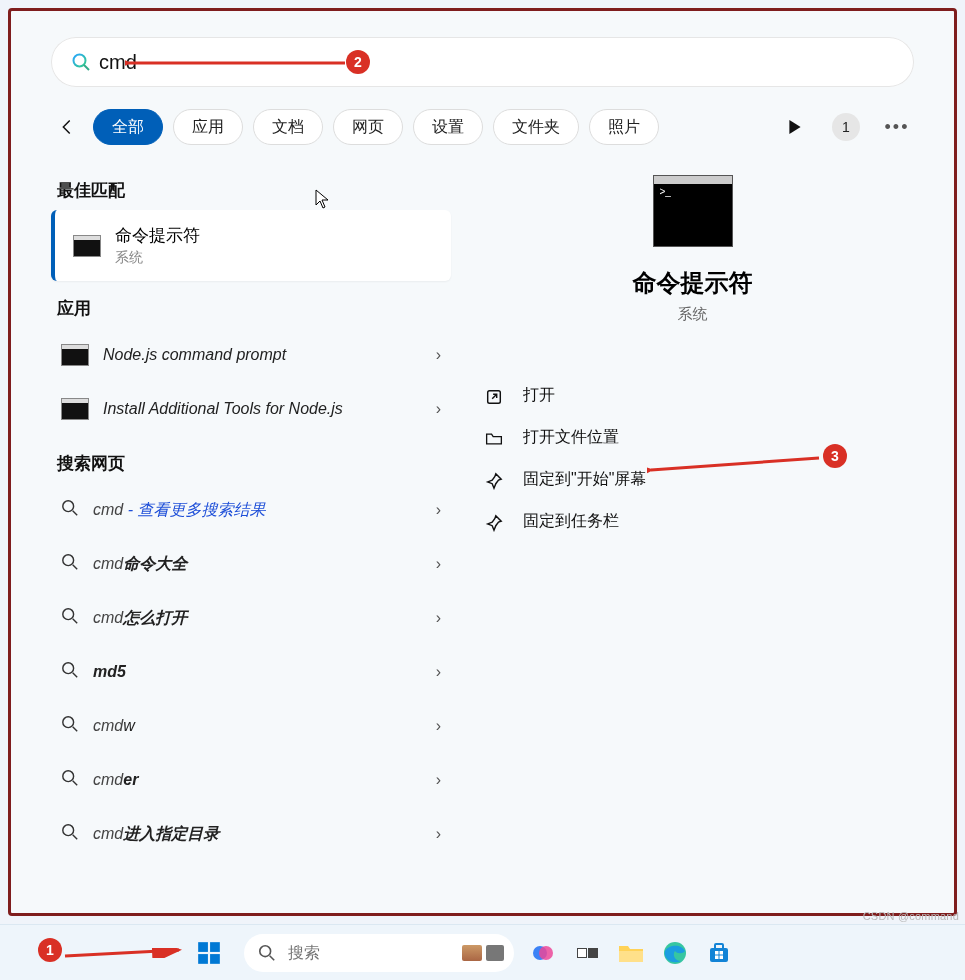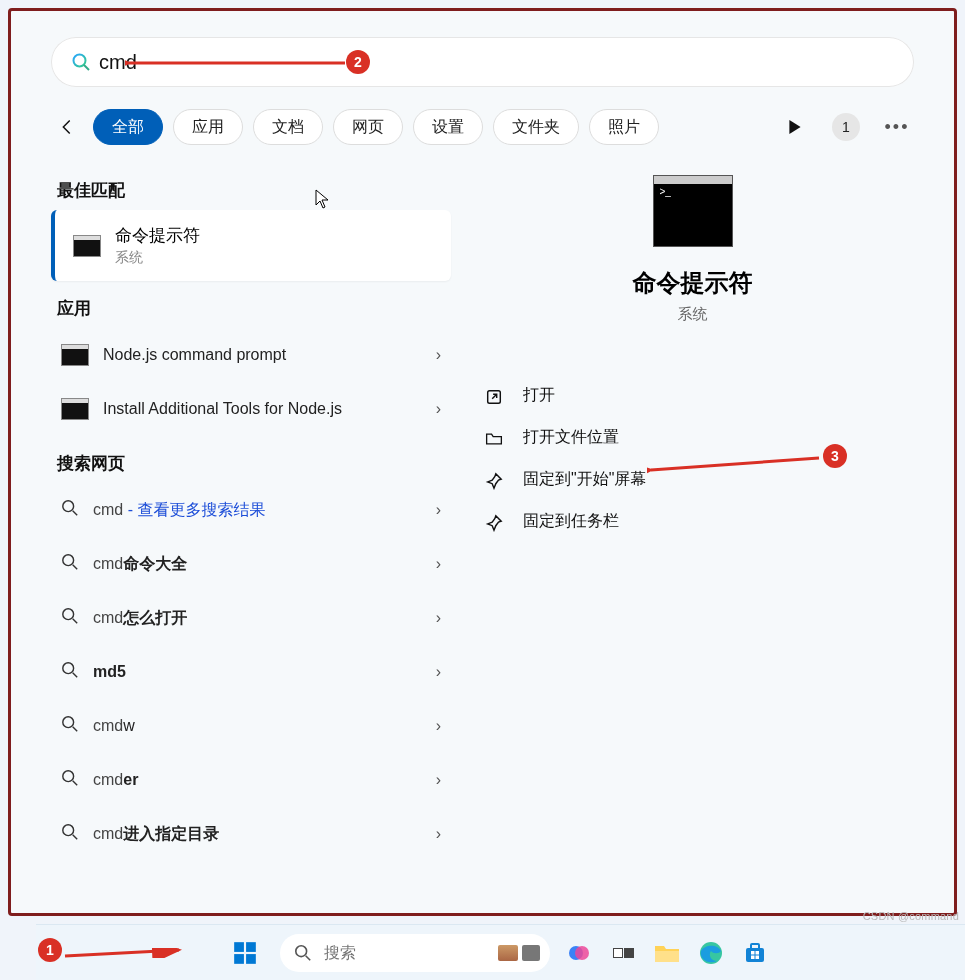--- a/index.html
+++ b/index.html
@@ -16,41 +16,41 @@
   .micro-btn { width:34px; height:34px; display:flex; align-items:center; justify-content:center; font-size:14px; }
   .badge-circle { width:28px; height:28px; border-radius:50%; background:#e6e6e6; display:flex; align-items:center; justify-content:center; font-size:14px; color:#222; }
   .columns { display:flex; margin:18px 40px 0 40px; gap:20px; }
   .left-col { width:400px; }
   .right-col { flex:1; }
   .section-h { font-size:17px; font-weight:600; margin:16px 0 8px 6px; color:#111; }
   .best-card { background:#fff; border-radius:6px; border-left:4px solid #005fb8; padding:14px 18px; display:flex; align-items:center; gap:14px; box-shadow:0 1px 2px rgba(0,0,0,0.05); }
   .cmd-ico { width:28px; height:22px; background:#111; border:1px solid #888; position:relative; }
   .cmd-ico::before { content:""; position:absolute; left:0; top:0; right:0; height:4px; background:#ddd; }
   .row { height:54px; display:flex; align-items:center; padding:0 10px; gap:14px; }
-  .row .lbl { flex:1; font-size:16px; color:#222; }
+  .row .lbl { flex:1; font-size:16px; color:#222;font-style:italic; }
   .row .sub { color:#1d4ed8; font-weight:400; }
   .chev { color:#555; font-size:16px; }
   .mini { font-size:12px; color:#888; }
   .det { text-align:center; margin-top:12px; }
   .det .big-ico { width:80px; height:72px; background:#000; border:1px solid #555; margin:0 auto 20px; position:relative; }
   .det .big-ico::before { content:""; position:absolute; left:0; top:0; right:0; height:8px; background:#ccc; }
   .det .big-ico::after { content:">_"; position:absolute; left:6px; top:10px; color:#fff; font-size:10px; }
   .det h2 { font-size:24px; font-weight:600; margin:0 0 6px; }
   .det .kind { color:#666; font-size:15px; }
   .actions { margin:40px 0 0 12px; }
   .action { height:42px; display:flex; align-items:flex-end; gap:18px; font-size:16px; color:#111; }
   .action .ai { width:22px; display:flex; justify-content:center; color:#222; }
   
   .anno-bubble { position:absolute; width:24px; height:24px; border-radius:50%; background:#d93025; color:#fff; font-size:14px; display:flex; align-items:center; justify-content:center; font-weight:600; }
   .arrow1 { position:absolute; left:125px; top:58px; width:225px; height:10px; }
   .arrow3 { position:absolute; left:647px; top:456px; width:175px; height:18px; }
   .arrow0 { position:absolute; left:63px; bottom:22px; width:120px; height:10px; }
   .cursor { position:absolute; left:304px; top:178px; font-size:18px; color:#000; }
   
-  .taskbar { position:absolute; left:0; right:0; bottom:0; height:56px; background:#eef5fb; border-top:1px solid #dbe8f2; display:flex; align-items:center; padding:0 30px; gap:14px;margin-left:36px; }
+  .taskbar { position:absolute; left:0; right:0; bottom:0; height:56px; background:#eef5fb; border-top:1px solid #dbe8f2; display:flex; align-items:center; padding:0 30px; gap:14px; }
   .tb-search { width:270px; height:38px; background:#fff; border-radius:20px; display:flex; align-items:center; padding:0 14px; gap:10px; margin-left:6px; position:relative; }
   .tb-search input { border:0; outline:0; flex:1; background:transparent; font-size:16px; color:#666; }
   .tb-ico { width:30px; height:30px; display:flex; align-items:center; justify-content:center; font-size:20px; }
   .watermark { position:absolute; right:6px; bottom:58px; font-size:11px; color:#b8b8b8; letter-spacing:.2px; }
   .twosq { display:inline-flex; gap:1px; }
   .twosq span { width:10px; height:10px; background:#444; }
   .twosq span:first-child { background:#fff; border:1px solid #444; }
 </style>
 </head>
 <body>

